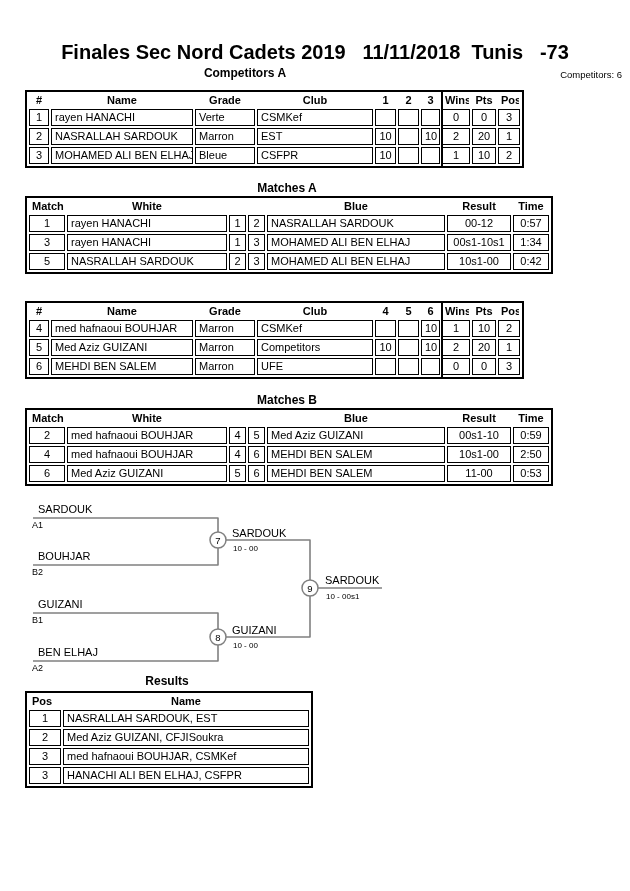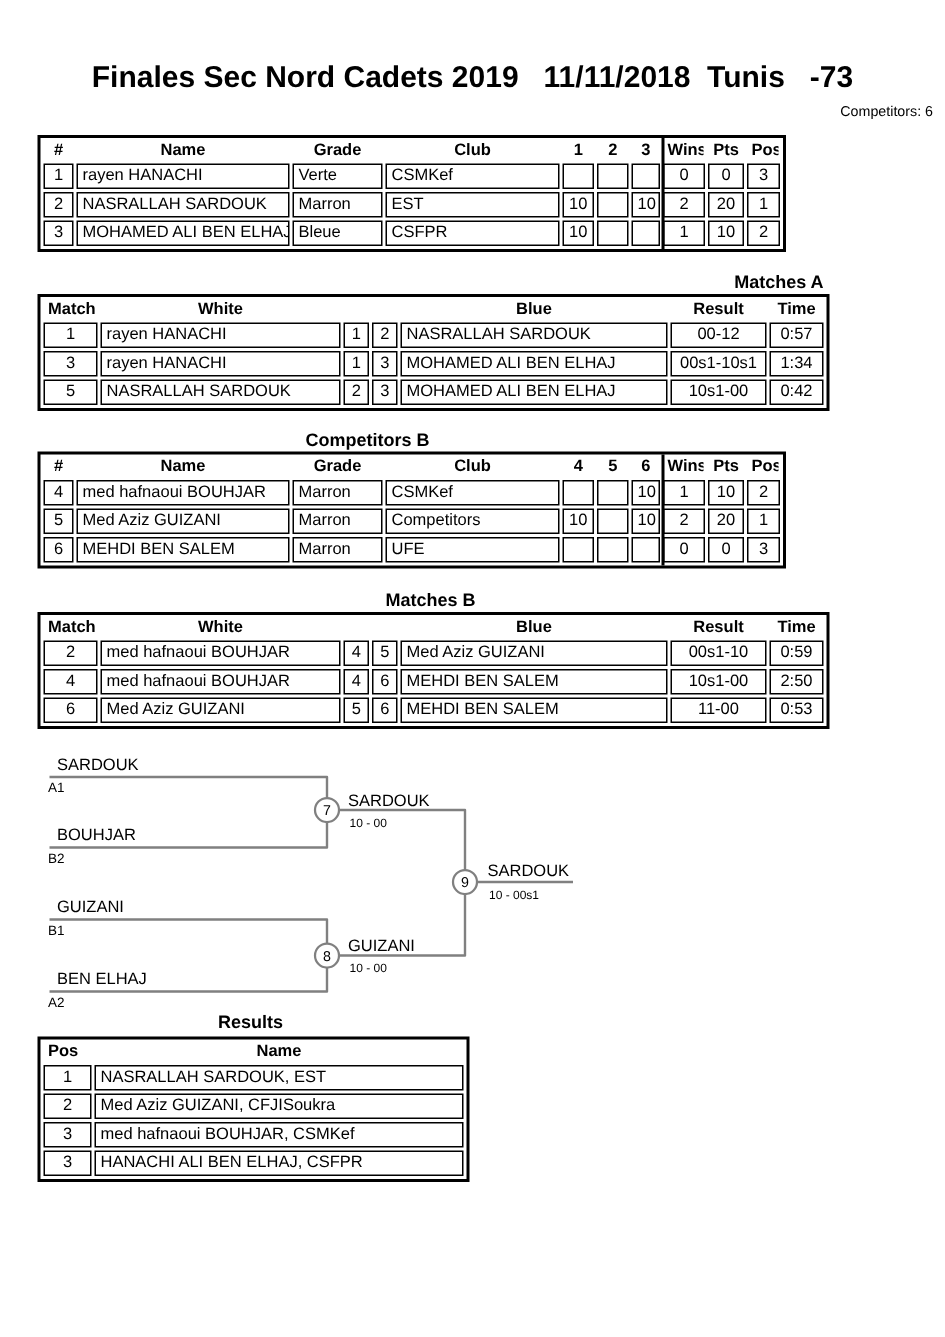--- a/index.html
+++ b/index.html
@@ -27,20 +27,21 @@
   .bk-seed { font:9px "Liberation Sans","DejaVu Sans",sans-serif; fill:#000; }
   .bk-score { font:8px "Liberation Sans","DejaVu Sans",sans-serif; fill:#000; }
   .bk-num { font:9.5px "Liberation Sans","DejaVu Sans",sans-serif; fill:#000; text-anchor:middle; }
 </style>
 </head>
 <body>
 
 <div class="page">
 
   <div class="title">Finales Sec Nord Cadets 2019   11/11/2018  Tunis   -73</div>
+  <div class="h2" style="left:25px; top:66px; width:440px;">Competitors A</div>
   <div class="comp-count">Competitors: 6</div>
 
   <div class="twrap" style="left:25px; top:90px;">
     <table class="tbl" style="width:495px;">
       <colgroup>
         <col style="width:20px">
           <col style="width:142px">
           <col style="width:60px">
           <col style="width:116px">
         <col style="width:21px">
@@ -99,21 +100,21 @@
           <td class="ta-c"></td>
           <td class="ta-c">1</td>
           <td class="ta-c">10</td>
           <td class="ta-c">2</td>
         </tr>
       </tbody>
     </table>
     <div class="vrule" style="left:414px;"></div>
   </div>
 
-  <div class="h2" style="left:25px; top:181px; width:524px;text-align:right;">Matches A</div>
+  <div class="h2" style="left:25px; top:181px; width:524px;">Matches A</div>
   <div class="twrap" style="left:25px; top:196px;">
     <table class="tbl" style="width:524px;">
       <colgroup>
         <col style="width:36px">
           <col style="width:160px">
           <col style="width:17px">
           <col style="width:17px">
         <col style="width:178px">
           <col style="width:64px">
           <col style="width:36px">
@@ -154,21 +155,20 @@
           <td class="ta-c">2</td>
           <td class="ta-c">3</td>
           <td>MOHAMED ALI BEN ELHAJ</td>
           <td class="ta-c">10s1-00</td>
           <td class="ta-c">0:42</td>
         </tr>
       </tbody>
     </table>
   </div>
 
-  <div class="h2" style="left:25px; top:286px; width:440px;">Competitors B</div>
   <div class="twrap" style="left:25px; top:301px;">
     <table class="tbl" style="width:495px;">
       <colgroup>
         <col style="width:20px">
           <col style="width:142px">
           <col style="width:60px">
           <col style="width:116px">
         <col style="width:21px">
           <col style="width:21px">
           <col style="width:19px">

